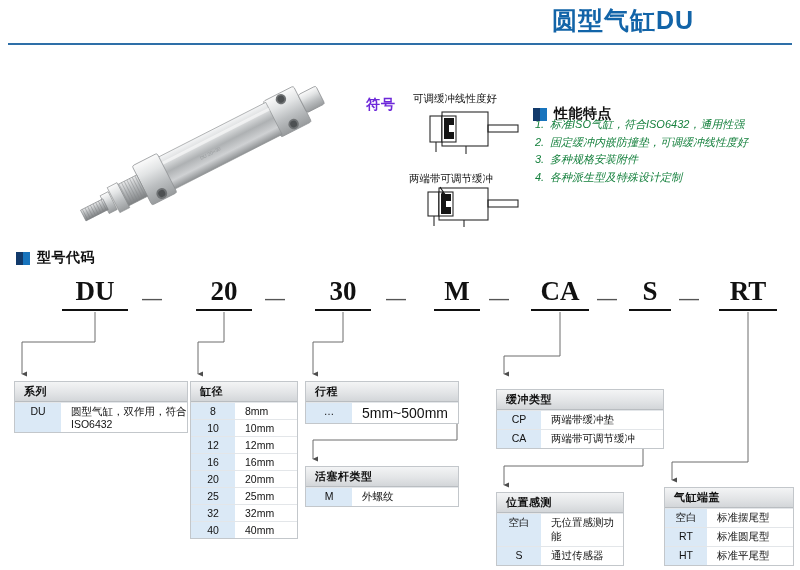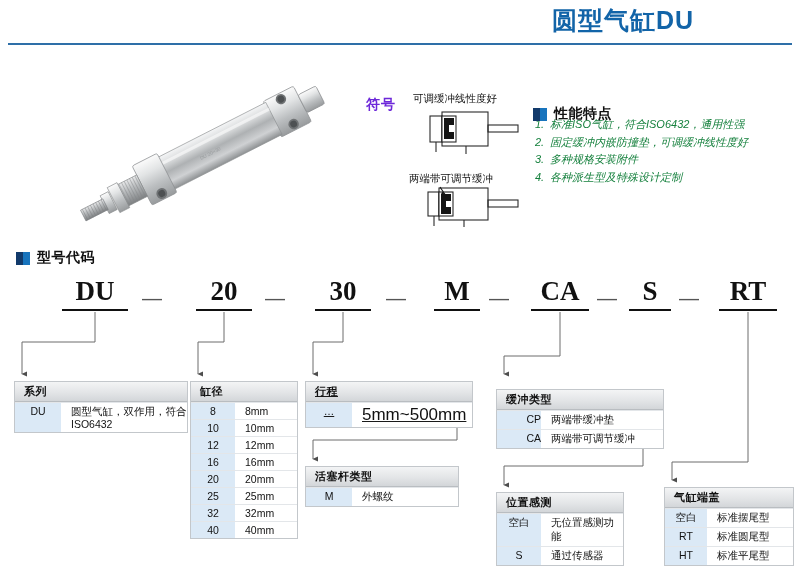--- a/index.html
+++ b/index.html
@@ -93,26 +93,26 @@
   .spec .c-desc{
     background:#fff;color:#111;text-align:left;
     padding:2px 0 2px 10px;box-sizing:border-box;flex:1;
   }
 
   
   #tbl-series{left:14px;top:381px;width:174px;}
   #tbl-series .c-code{width:46px;}
   #tbl-bore{left:190px;top:381px;width:108px;}
   #tbl-bore .c-code{width:44px;}
-  #tbl-stroke{left:305px;top:381px;width:168px;text-decoration:underline;}
+  #tbl-stroke{left:305px;top:381px;width:154px;}
   #tbl-stroke .c-code{width:46px;}
   #tbl-rod{left:305px;top:466px;width:154px;}
   #tbl-rod .c-code{width:46px;}
   #tbl-cushion{left:496px;top:389px;width:168px;}
-  #tbl-cushion .c-code{width:44px;text-align:right;}
+  #tbl-cushion .c-code{width:44px;}
   #tbl-sensor{left:496px;top:492px;width:128px;}
   #tbl-sensor .c-code{width:44px;}
   #tbl-cap{left:664px;top:487px;width:130px;}
   #tbl-cap .c-code{width:42px;}
 
   .two-line{line-height:12.5px;padding-top:3px;padding-bottom:3px;}
 </style>
 </head>
 <body>
 
@@ -330,21 +330,21 @@
   <div class="row">
     <div class="c-code">40</div>
     <div class="c-desc">40mm</div>
   </div>
 </div>
 
 <div class="spec" id="tbl-stroke">
   <div class="thead">行程</div>
   <div class="row">
     <div class="c-code">…</div>
-    <div class="c-desc" style="font-size:17px;">5mm~500mm</div>
+    <div class="c-desc" style="font-size:14px;">5mm~500mm</div>
   </div>
 </div>
 
 <div class="spec" id="tbl-rod">
   <div class="thead">活塞杆类型</div>
   <div class="row">
     <div class="c-code">M</div>
     <div class="c-desc">外螺纹</div>
   </div>
 </div>

